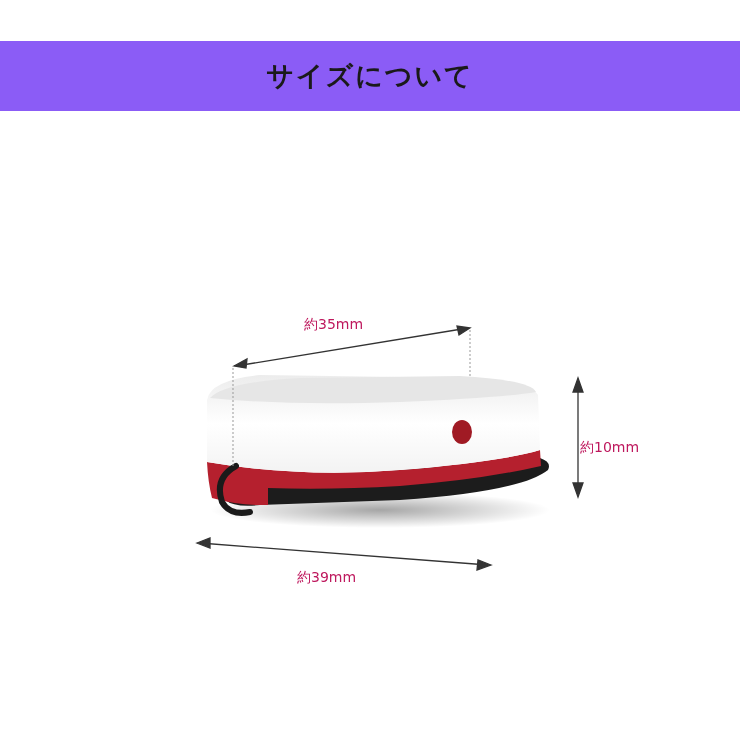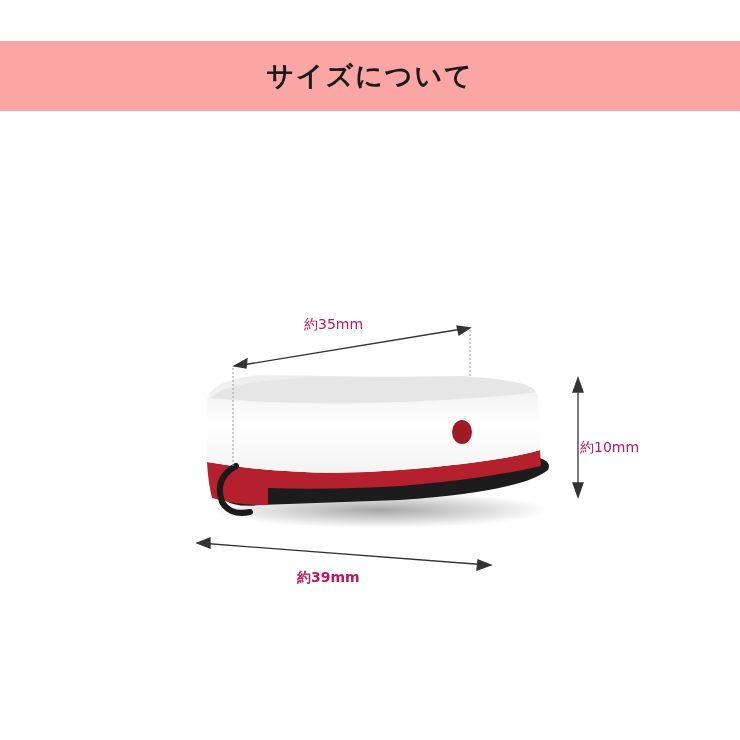--- a/index.html
+++ b/index.html
@@ -1,19 +1,19 @@
 <!DOCTYPE html>
 <html><head>
 <meta charset="utf-8">
 <style>
   html, body { margin: 0; padding: 0; background: #ffffff; }
   body { width: 740px; height: 740px; position: relative; overflow: hidden;
          font-family: "DejaVu Sans", "Liberation Sans", sans-serif; }
   .banner { position: absolute; left: 0; top: 41px; width: 740px; height: 70px;
-            background: #fca5a5; display: flex; align-items: center; justify-content: center; }
+            background: #8b5cf6; display: flex; align-items: center; justify-content: center; }
   .banner-title { font-size: 27px; font-weight: bold; color: #1a1a1a; letter-spacing: 2px; }
   .figure { position: absolute; left: 0; top: 0; width: 740px; height: 740px; }
   .dim-label { position: absolute; font-size: 14px; color: #be185d; white-space: nowrap; }
 </style>
 </head>
 <body>
 
 <div class="banner">
   <div class="banner-title">サイズについて</div>
 </div>
@@ -62,13 +62,13 @@
 
   <g stroke="#333" stroke-width="1.3" fill="#333">
     <line x1="200" y1="543" x2="488" y2="565"></line>
     <path d="M197 543 L210 538 L210 548 Z"></path>
     <path d="M491 565 L478 560 L477 570 Z"></path>
   </g>
 </svg>
 
 <div class="dim-label" style="left:304px; top:316px;">約35mm</div>
 <div class="dim-label" style="left:580px; top:439px;">約10mm</div>
-<div class="dim-label" style="left:297px; top:569px;font-weight:bold;">約39mm</div>
+<div class="dim-label" style="left:297px; top:569px;">約39mm</div>
 
 </body></html>

